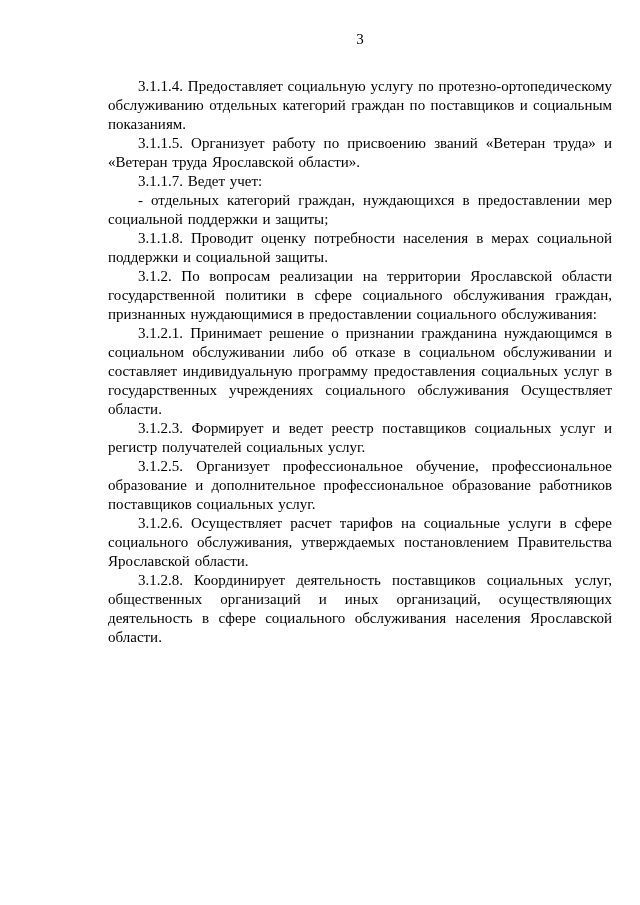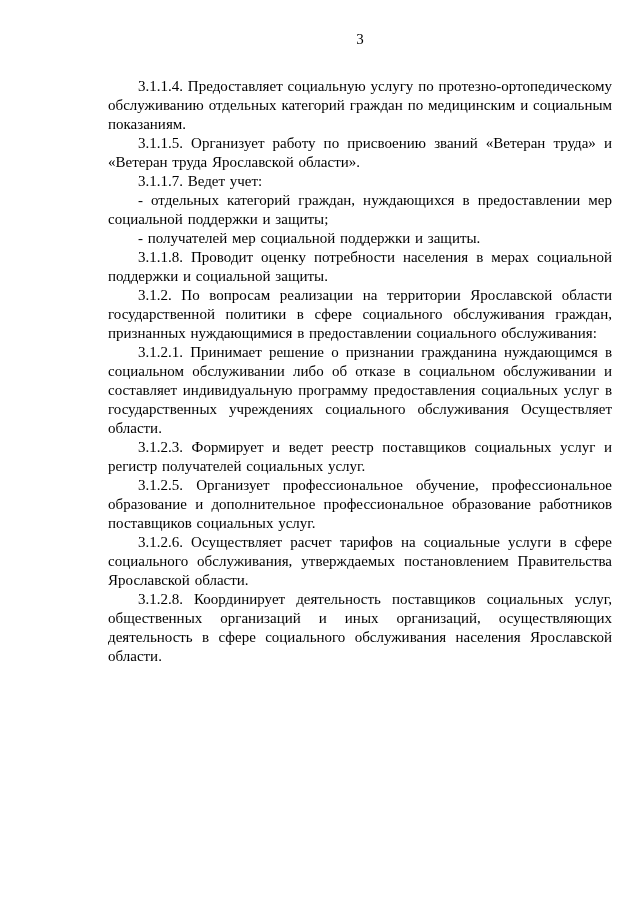--- a/index.html
+++ b/index.html
@@ -32,25 +32,24 @@
     text-indent: 30px;
     word-spacing: 1px;
   }
 </style>
 </head>
 <body>
 
 <div class="page">
   <div class="page-number">3</div>
   <div class="content" id="doc-body">
-      <p class="para">3.1.1.4. Предоставляет социальную услугу по протезно-ортопедическому обслуживанию отдельных категорий граждан по медицинским и социальным показаниям.</p>
+      <p class="para">3.1.1.4. Предоставляет социальную услугу по протезно-ортопедическому обслуживанию отдельных категорий граждан по поставщиков и социальным показаниям.</p>
       <p class="para">3.1.1.5. Организует работу по присвоению званий «Ветеран труда» и «Ветеран труда Ярославской области».</p>
       <p class="para">3.1.1.7. Ведет учет:</p>
       <p class="para">- отдельных категорий граждан, нуждающихся в предоставлении мер социальной поддержки и защиты;</p>
-      <p class="para">- получателей мер социальной поддержки и защиты.</p>
       <p class="para">3.1.1.8. Проводит оценку потребности населения в мерах социальной поддержки и социальной защиты.</p>
       <p class="para">3.1.2. По вопросам реализации на территории Ярославской области государственной политики в сфере социального обслуживания граждан, признанных нуждающимися в предоставлении социального обслуживания:</p>
       <p class="para">3.1.2.1. Принимает решение о признании гражданина нуждающимся в социальном обслуживании либо об отказе в социальном обслуживании и составляет индивидуальную программу предоставления социальных услуг в государственных учреждениях социального обслуживания Осуществляет области.</p>
       <p class="para">3.1.2.3. Формирует и ведет реестр поставщиков социальных услуг и регистр получателей социальных услуг.</p>
       <p class="para">3.1.2.5. Организует профессиональное обучение, профессиональное образование и дополнительное профессиональное образование работников поставщиков социальных услуг.</p>
       <p class="para">3.1.2.6. Осуществляет расчет тарифов на социальные услуги в сфере социального обслуживания, утверждаемых постановлением Правительства Ярославской области.</p>
       <p class="para">3.1.2.8. Координирует деятельность поставщиков социальных услуг, общественных организаций и иных организаций, осуществляющих деятельность в сфере социального обслуживания населения Ярославской области.</p>
     </div>
 </div>
 

